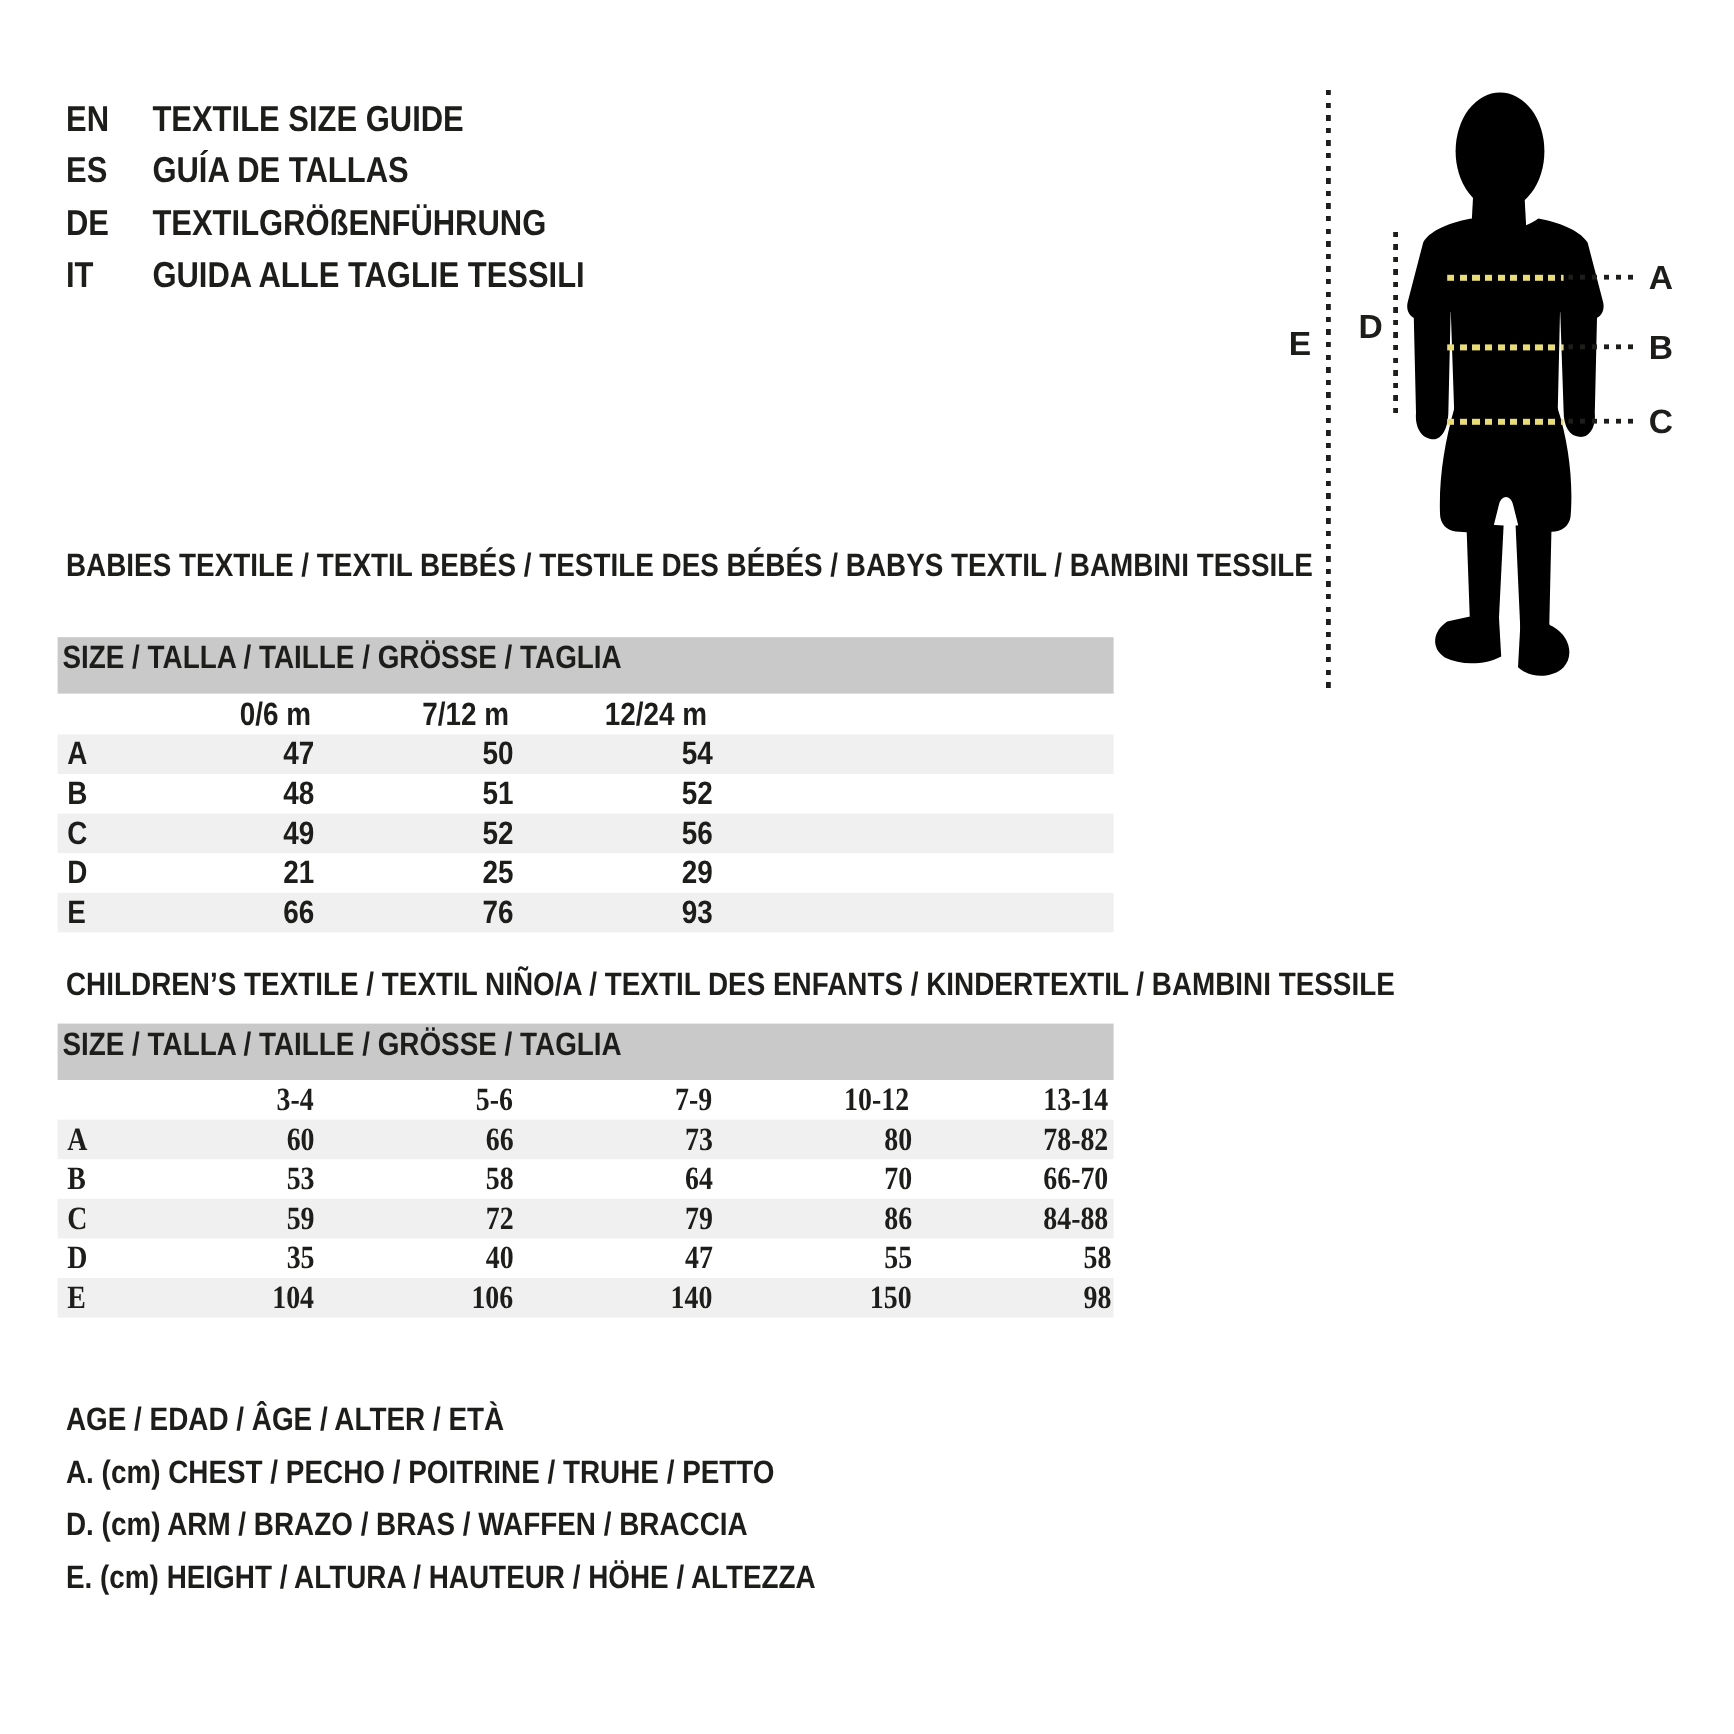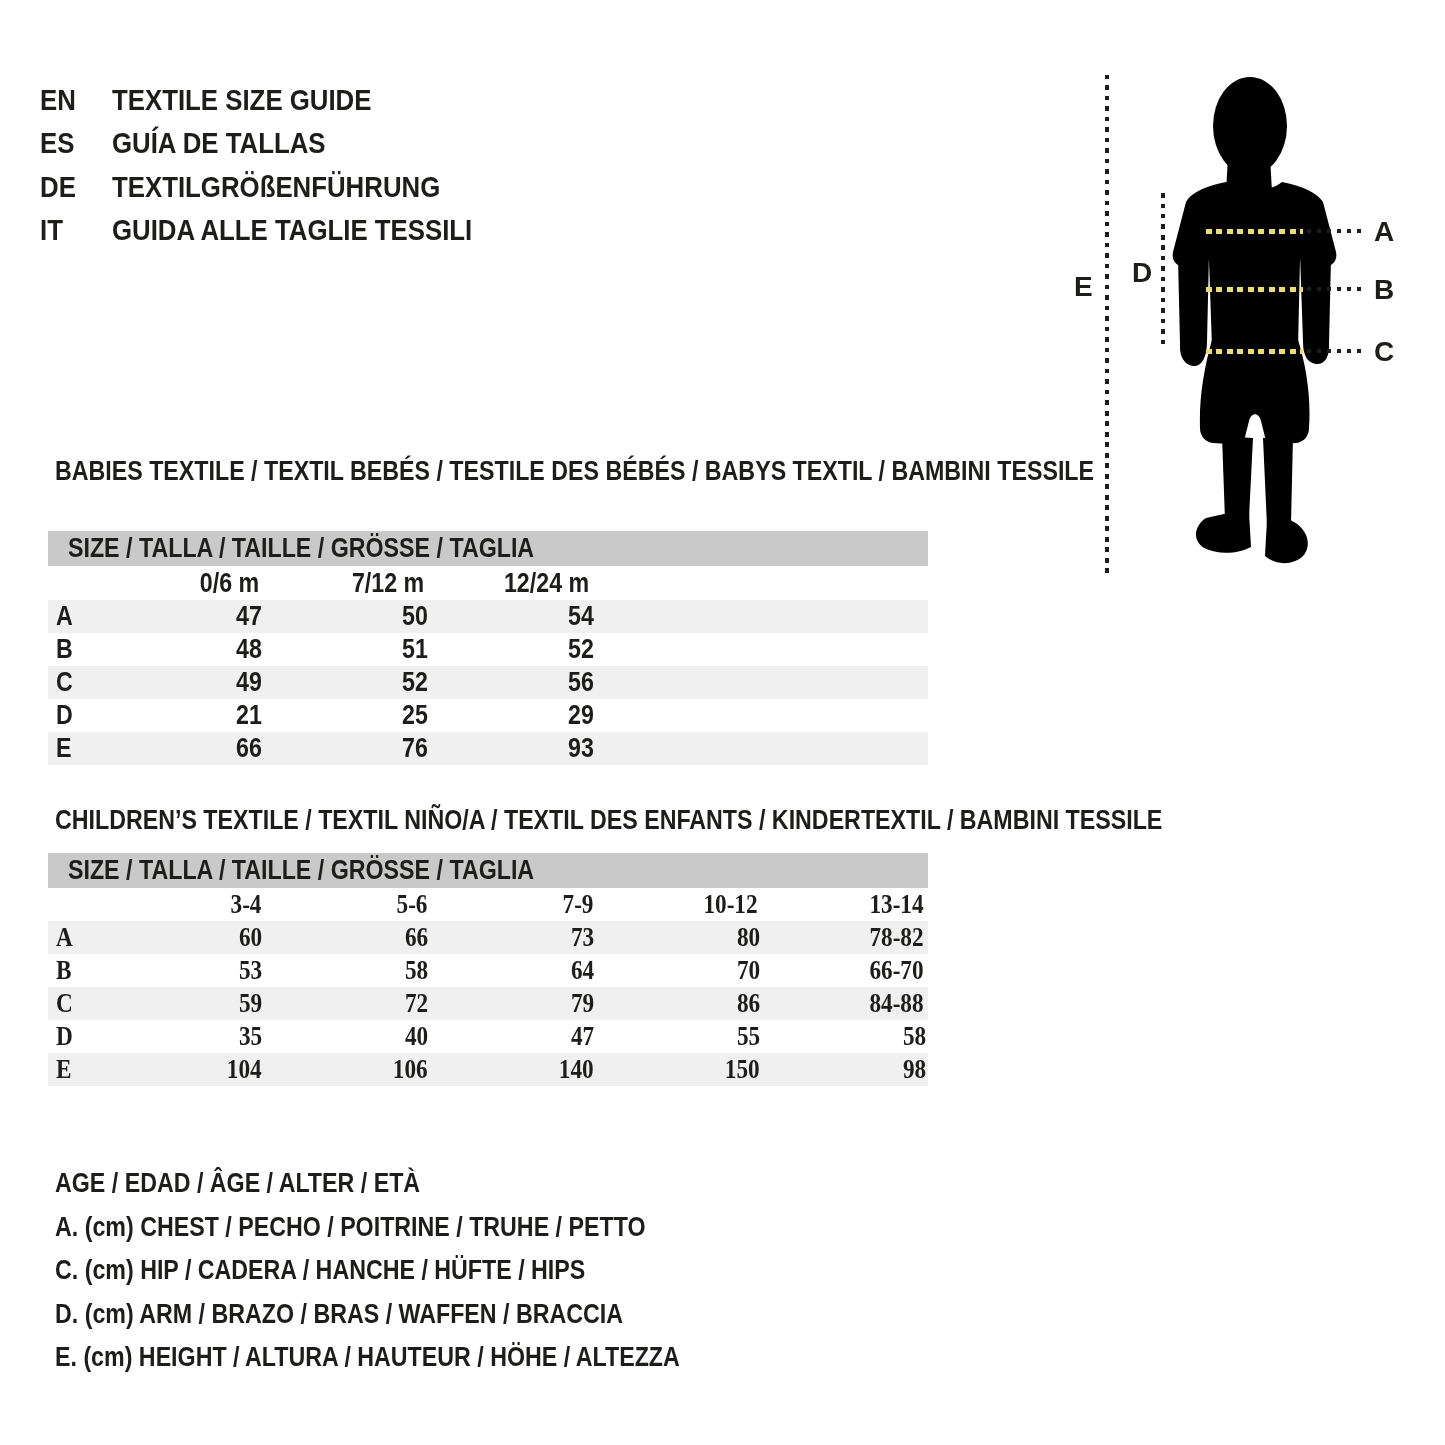--- a/index.html
+++ b/index.html
@@ -15,21 +15,21 @@
   body{
     width:1445px;height:1445px;position:relative;overflow:hidden;
     font-family:"Liberation Sans","DejaVu Sans",sans-serif;
     font-weight:bold;color:var(--text);
   }
   
   .cx{display:inline-block;transform:scaleX(0.86);transform-origin:0 50%;white-space:nowrap;}
   .cxc{display:inline-block;transform:scaleX(0.86);transform-origin:50% 50%;white-space:nowrap;}
 
   
-  .lang-block{position:absolute;left:40px;top:78px;}
+  .lang-block{position:absolute;left:55px;top:78px;}
   .lang-row{display:grid;grid-template-columns:72px auto;height:43.5px;align-items:center;font-size:30px;}
 
   
   .figure{position:absolute;left:0;top:0;width:1445px;height:620px;}
   .vline{position:absolute;width:3.5px;background:repeating-linear-gradient(180deg,var(--text) 0 4.5px,transparent 4.5px 10.5px);}
   .e-line{left:1105px;top:75px;height:500px;}
   .d-line{left:1161px;top:193px;height:152px;}
   .mlabel{position:absolute;font-size:28px;}
   .lbl-e{left:1074px;top:271px;}
   .lbl-d{left:1132px;top:257px;}
@@ -42,21 +42,21 @@
   .silhouette{position:absolute;left:1166px;top:74px;}
   .silhouette path,.silhouette ellipse{fill:var(--silhouette);}
 
   
   .section-title{position:absolute;left:55px;font-size:27px;}
   .title-babies{top:456px;}
   .title-children{top:805px;text-align:right;}
   .table{position:absolute;left:48px;width:880px;font-size:27px;}
   .tbl-babies{top:531px;}
   .tbl-children{top:853px;}
-  .t-head{height:35px;line-height:35px;background:var(--header-bar-bg);padding-left:20px;}
+  .t-head{height:47px;line-height:35px;background:var(--header-bar-bg);padding-left:4px;}
   .grid-b{display:grid;grid-template-columns:50px 166px 166px 166px auto;}
   .grid-c{display:grid;grid-template-columns:50px 166px 166px 166px 166px 166px;font-family:Liberation Serif, serif;}
   .t-age{height:34px;line-height:34px;}
   .tbl-children .t-age{height:33px;line-height:33px;}
   .t-row{height:33px;line-height:33px;}
   .t-row.alt{background:var(--alt-row-bg);}
   .t-label{padding-left:8px;text-align:left;}
   .t-cell{text-align:right;}
 
   
@@ -220,21 +220,18 @@
 </div>
 
 <div class="legend">
   <div class="legend-line">
       <span class="cx">AGE / EDAD / ÂGE / ALTER / ETÀ</span>
     </div>
   <div class="legend-line">
       <span class="cx">A. (cm) CHEST / PECHO / POITRINE / TRUHE / PETTO</span>
     </div>
   <div class="legend-line">
-      <span class="cx">C. (cm) HIP / CADERA / HANCHE / HÜFTE / HIPS</span>
-    </div>
-  <div class="legend-line">
       <span class="cx">D. (cm) ARM / BRAZO / BRAS / WAFFEN / BRACCIA</span>
     </div>
   <div class="legend-line">
       <span class="cx">E. (cm) HEIGHT / ALTURA / HAUTEUR / HÖHE / ALTEZZA</span>
     </div>
 </div>
 
 </body></html>

